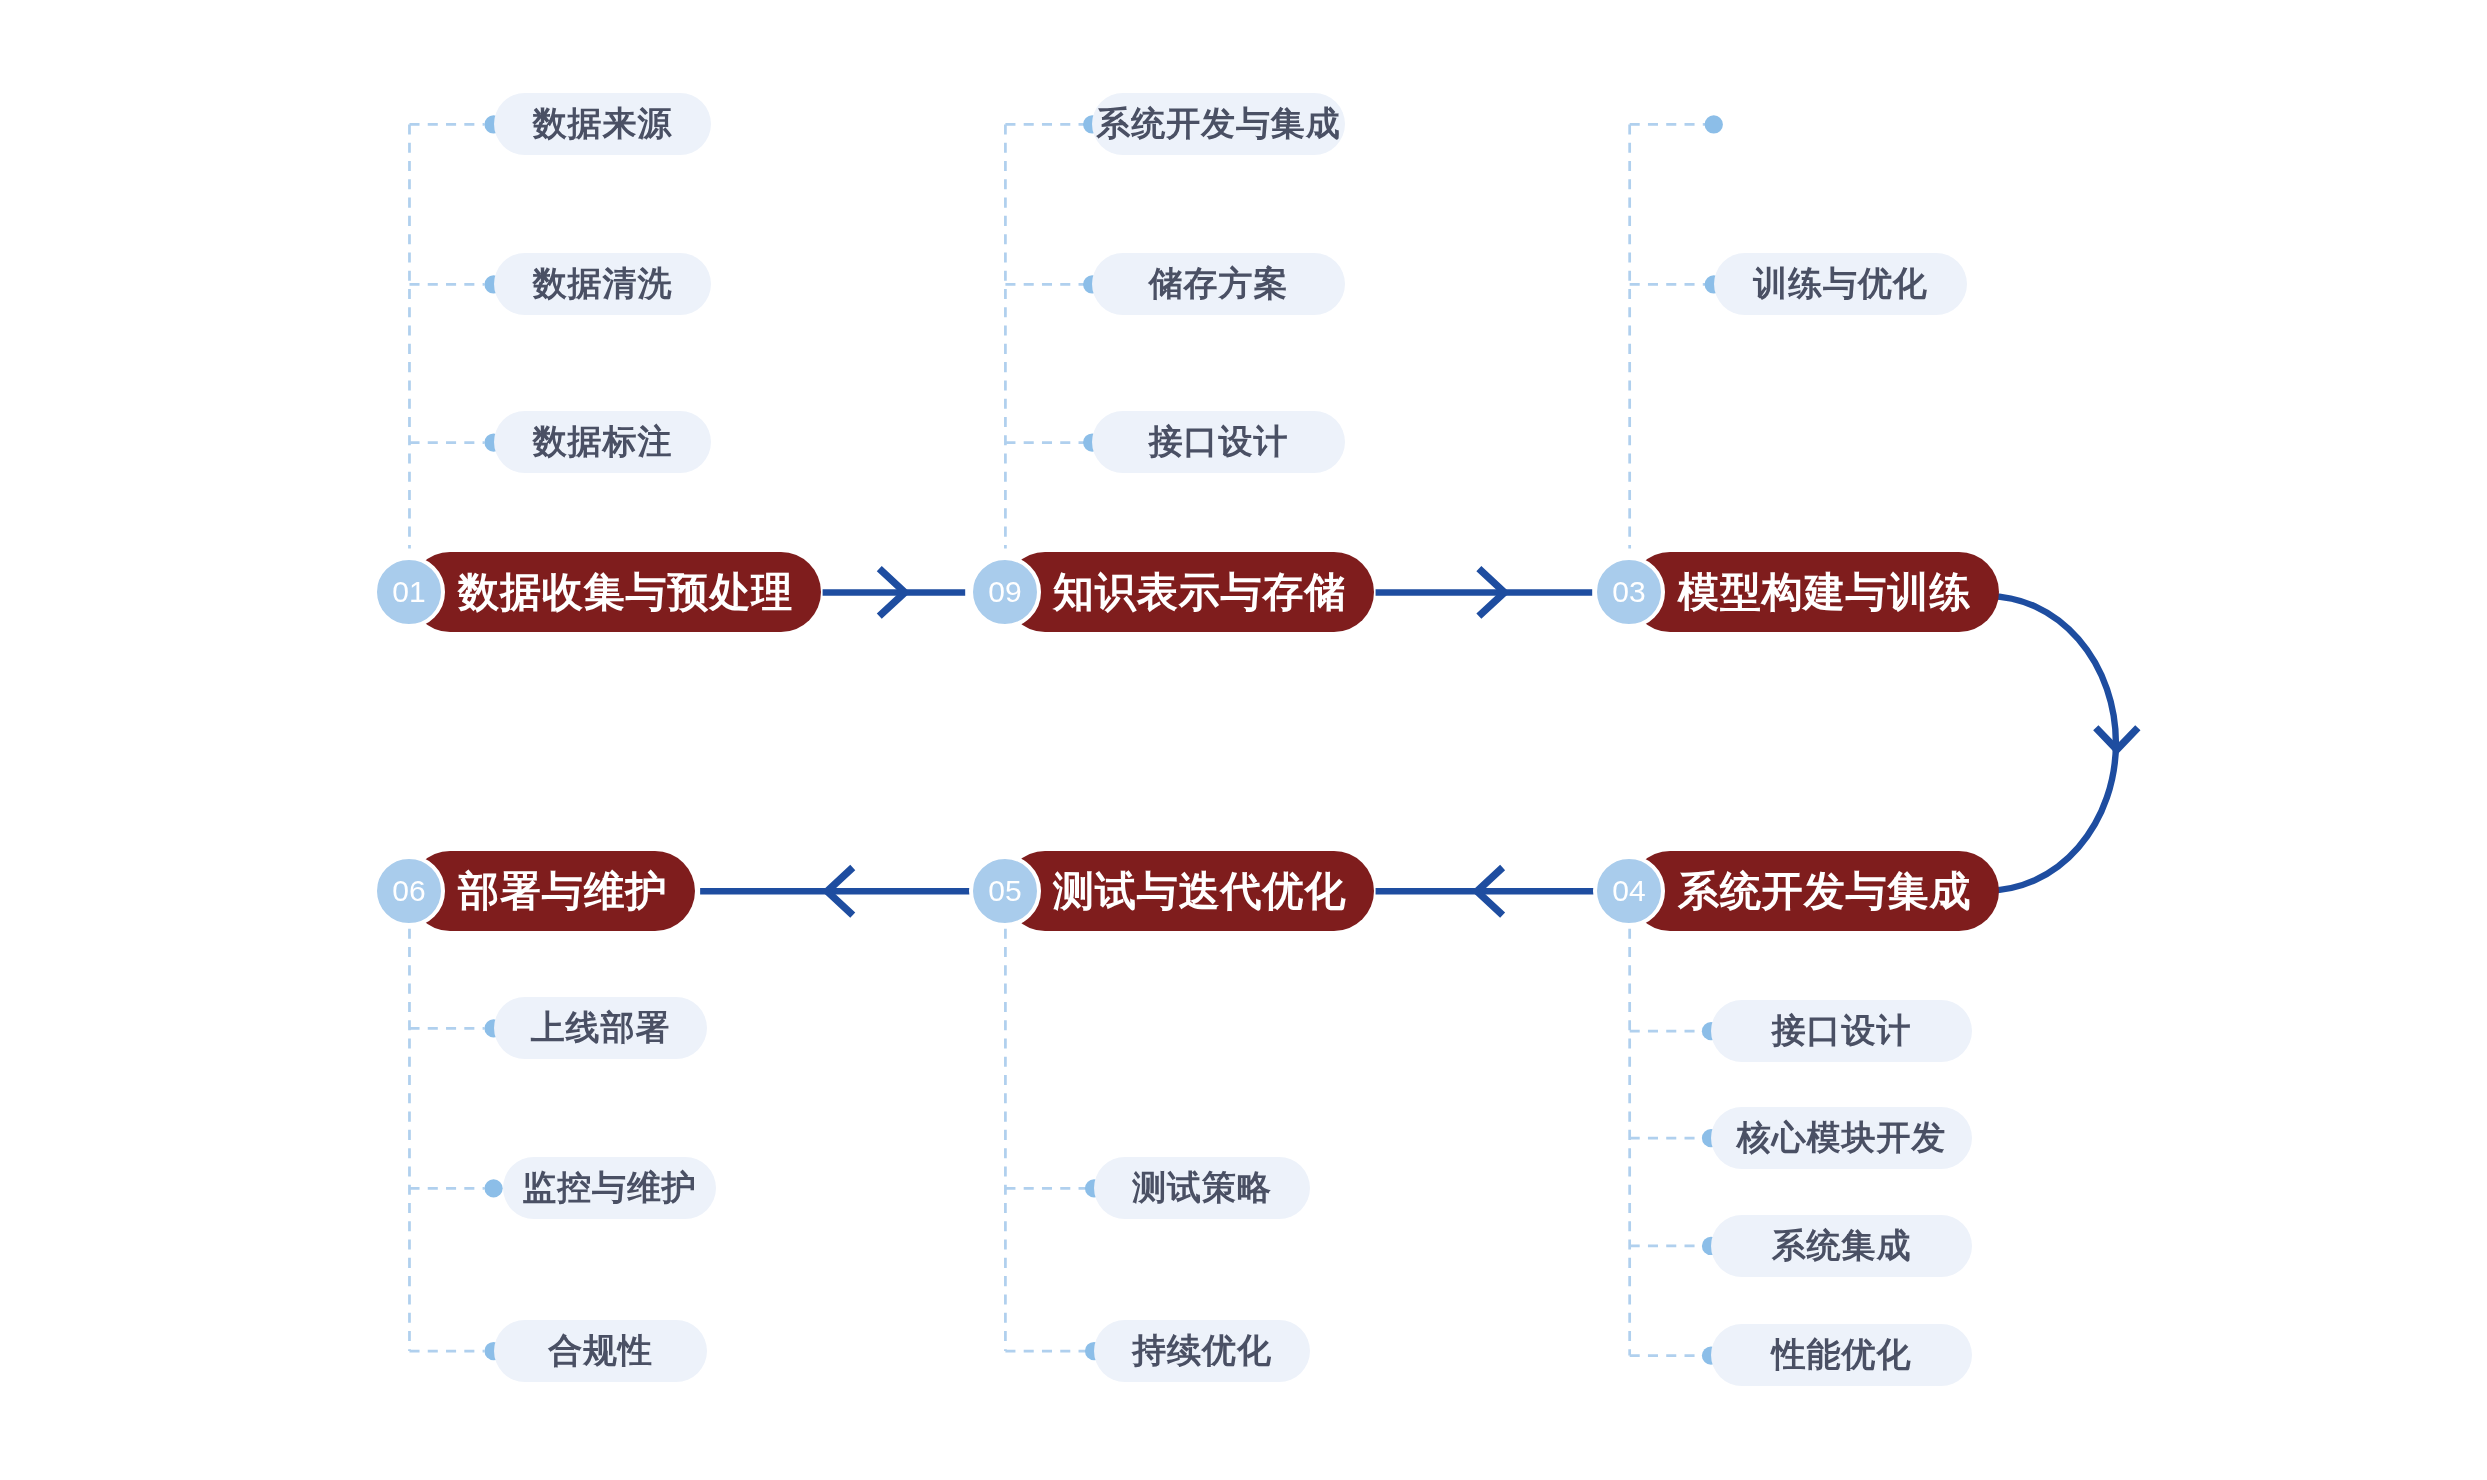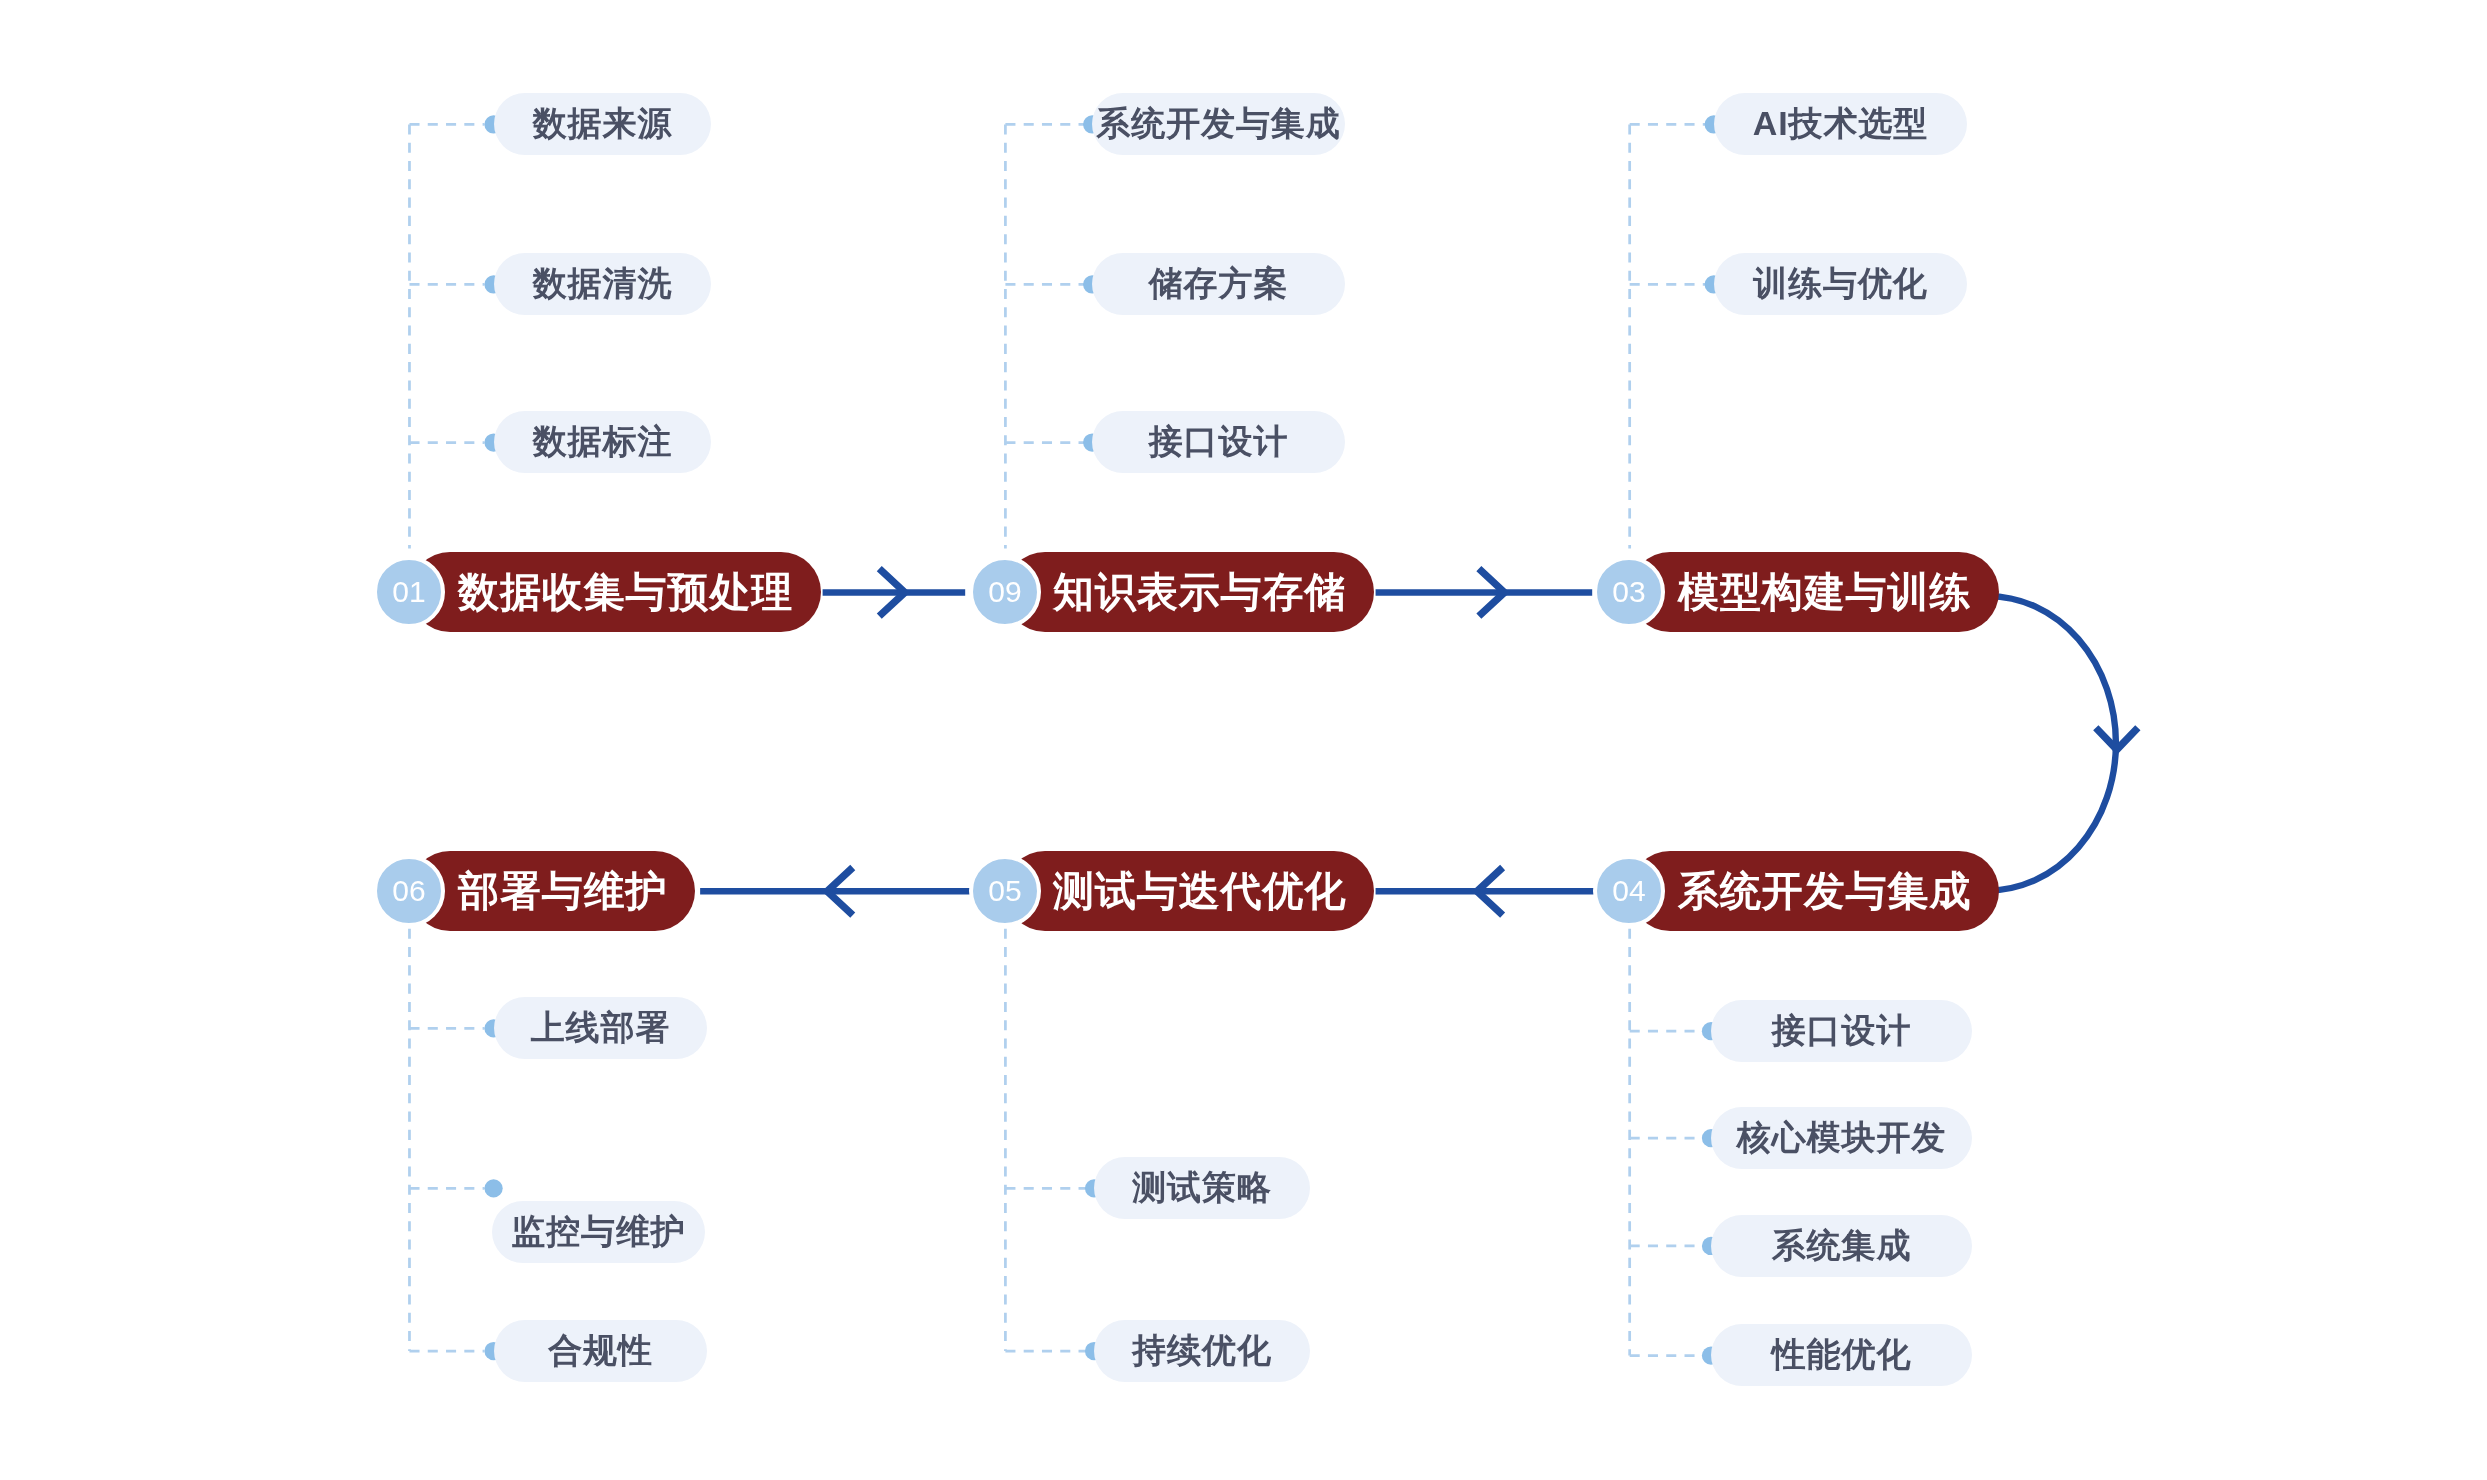--- a/index.html
+++ b/index.html
@@ -161,29 +161,28 @@
   </div>
 
   <div class="sub-pill" style="left:494px;top:93px;width:217px;">数据来源</div>
   <div class="sub-pill" style="left:494px;top:253px;width:217px;">数据清洗</div>
   <div class="sub-pill" style="left:494px;top:411px;width:217px;">数据标注</div>
 
   <div class="sub-pill" style="left:1092px;top:93px;width:253px;">系统开发与集成</div>
   <div class="sub-pill" style="left:1092px;top:253px;width:253px;">储存方案</div>
   <div class="sub-pill" style="left:1092px;top:411px;width:253px;">接口设计</div>
 
-  <div class="sub-pill" style="left:1714px;top:93px;width:253px;">AI技术选型</div>
   <div class="sub-pill" style="left:1714px;top:253px;width:253px;">训练与优化</div>
 
   <div class="sub-pill" style="left:1711px;top:1000px;width:261px;">接口设计</div>
   <div class="sub-pill" style="left:1711px;top:1107px;width:261px;">核心模块开发</div>
   <div class="sub-pill" style="left:1711px;top:1215px;width:261px;">系统集成</div>
   <div class="sub-pill" style="left:1711px;top:1324px;width:261px;">性能优化</div>
 
   <div class="sub-pill" style="left:1094px;top:1157px;width:216px;">测试策略</div>
   <div class="sub-pill" style="left:1094px;top:1320px;width:216px;">持续优化</div>
 
   <div class="sub-pill" style="left:494px;top:997px;width:213px;">上线部署</div>
-  <div class="sub-pill" style="left:492px;top:1157px;width:213px;margin-top:44px;">监控与维护</div>
+  <div class="sub-pill" style="left:503px;top:1157px;width:213px;">监控与维护</div>
   <div class="sub-pill" style="left:494px;top:1320px;width:213px;">合规性</div>
 
 </div>
 
 
 </body></html>

